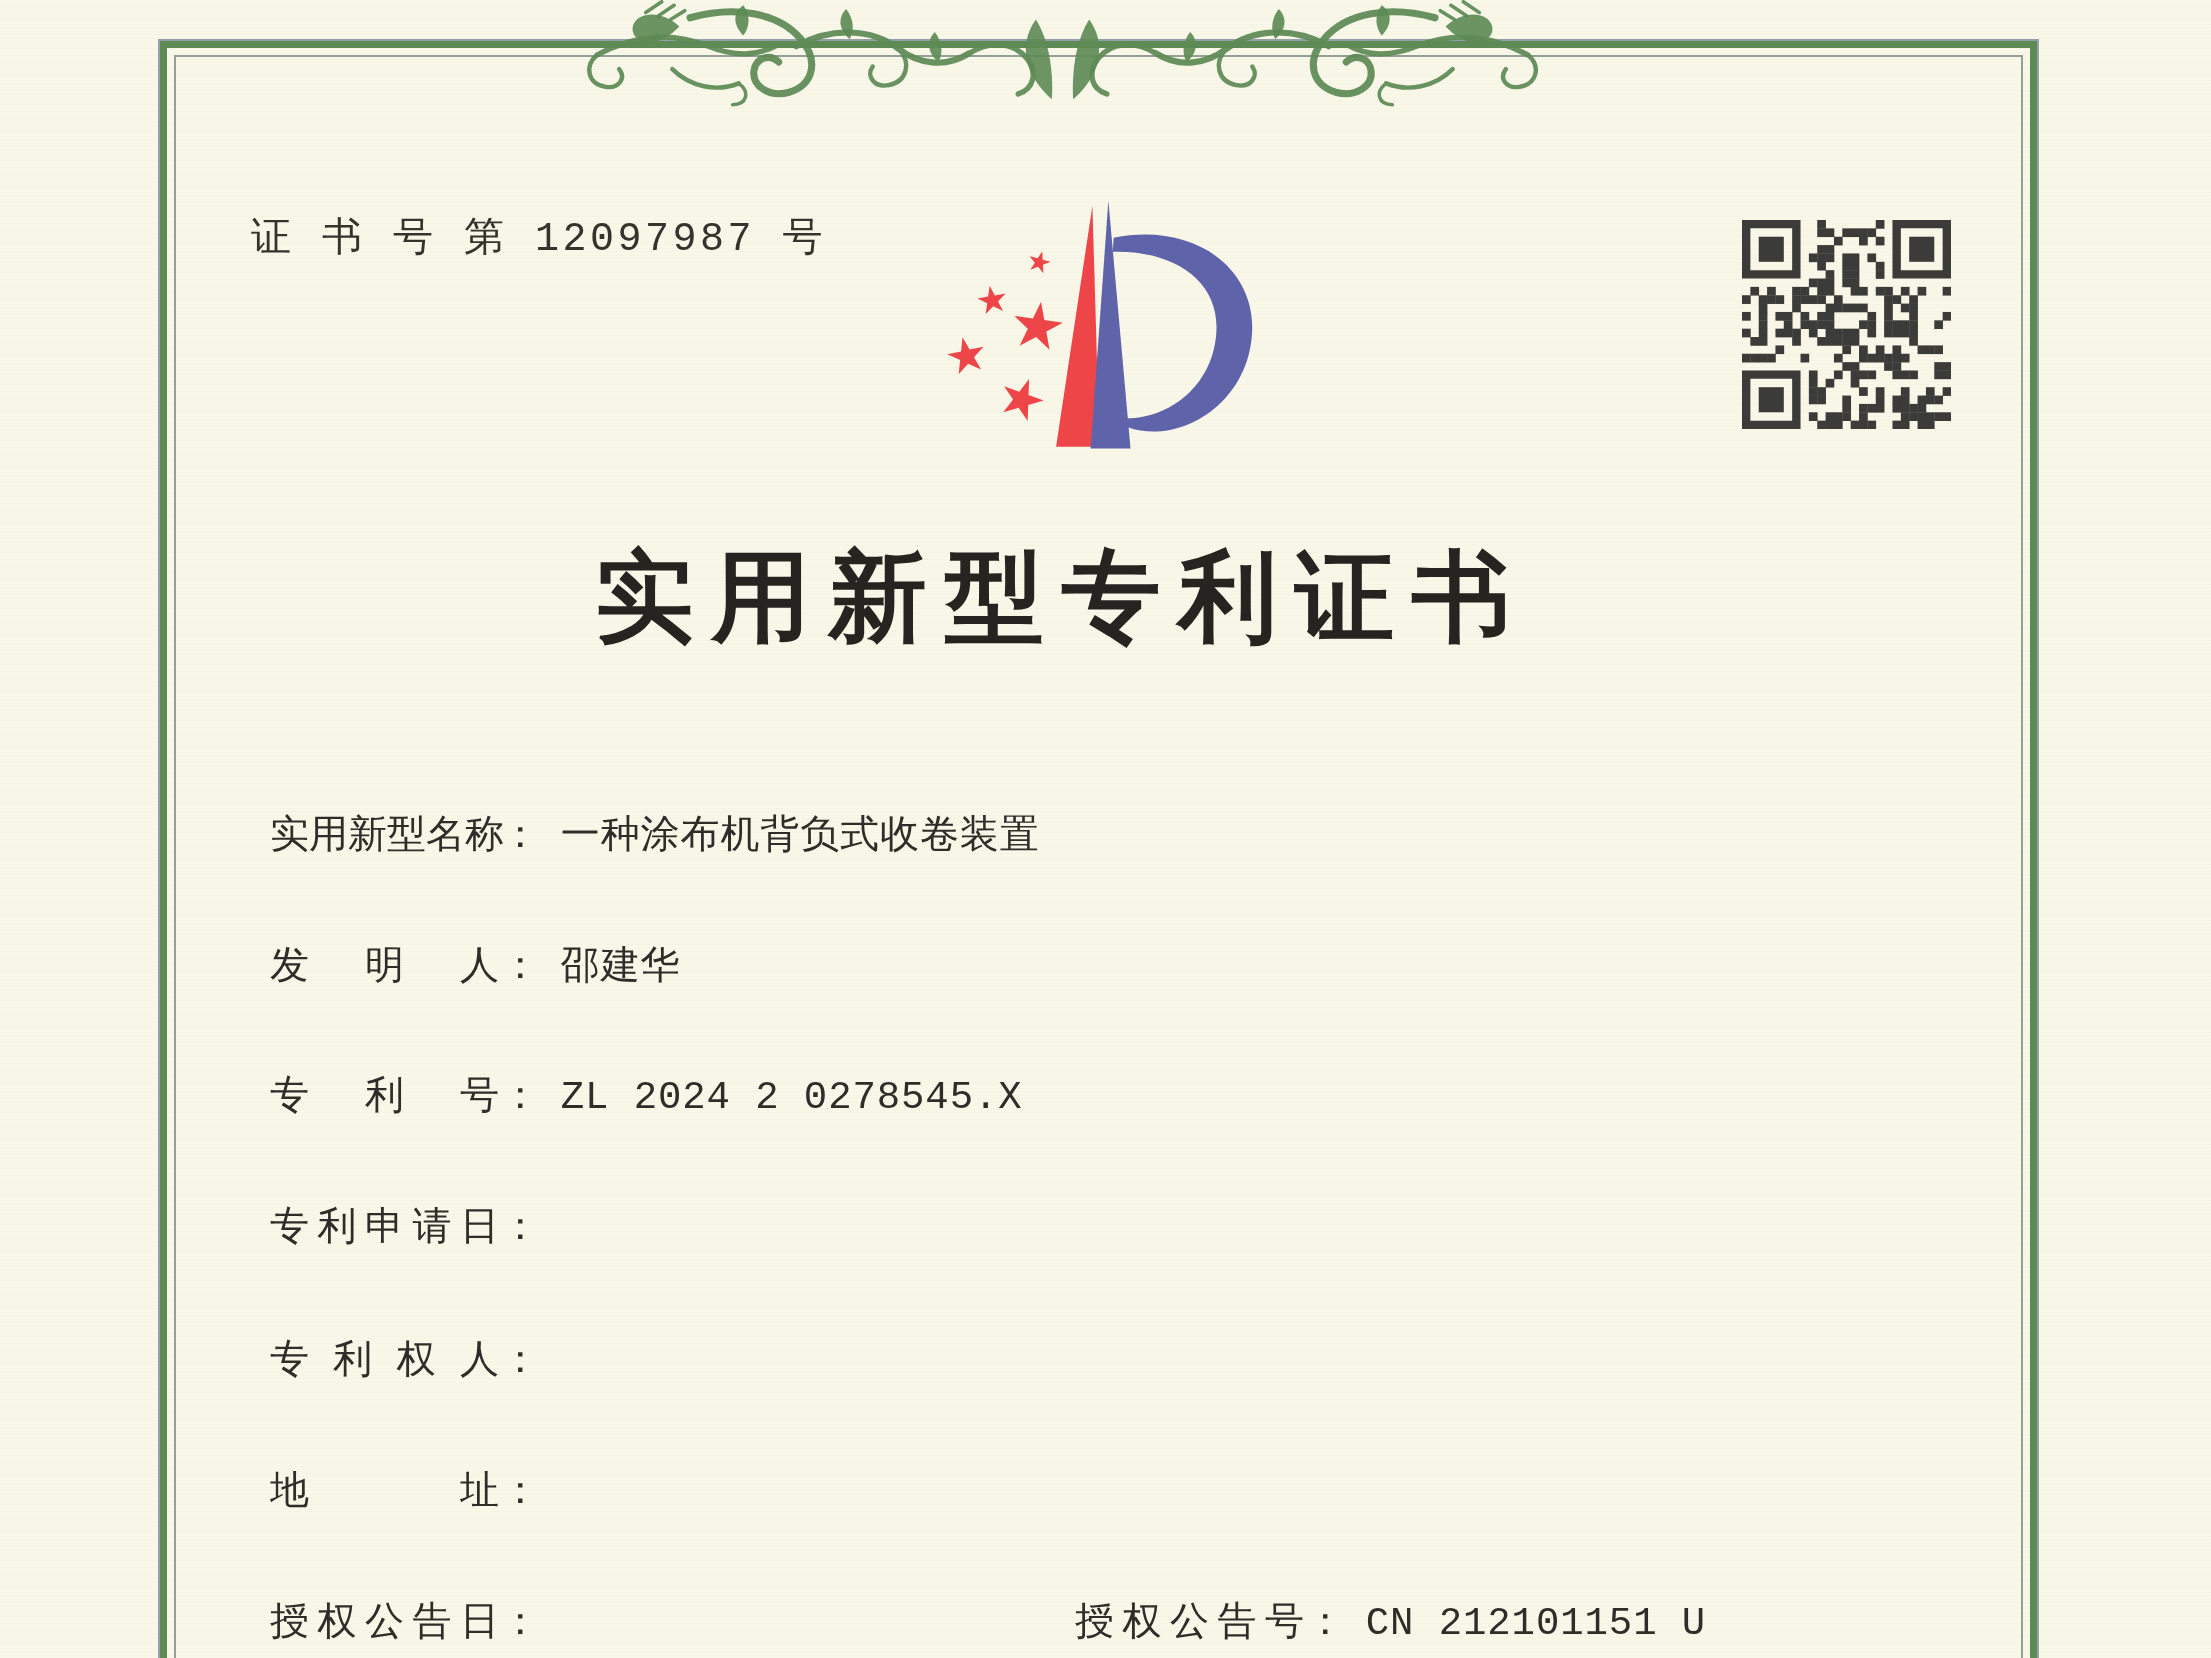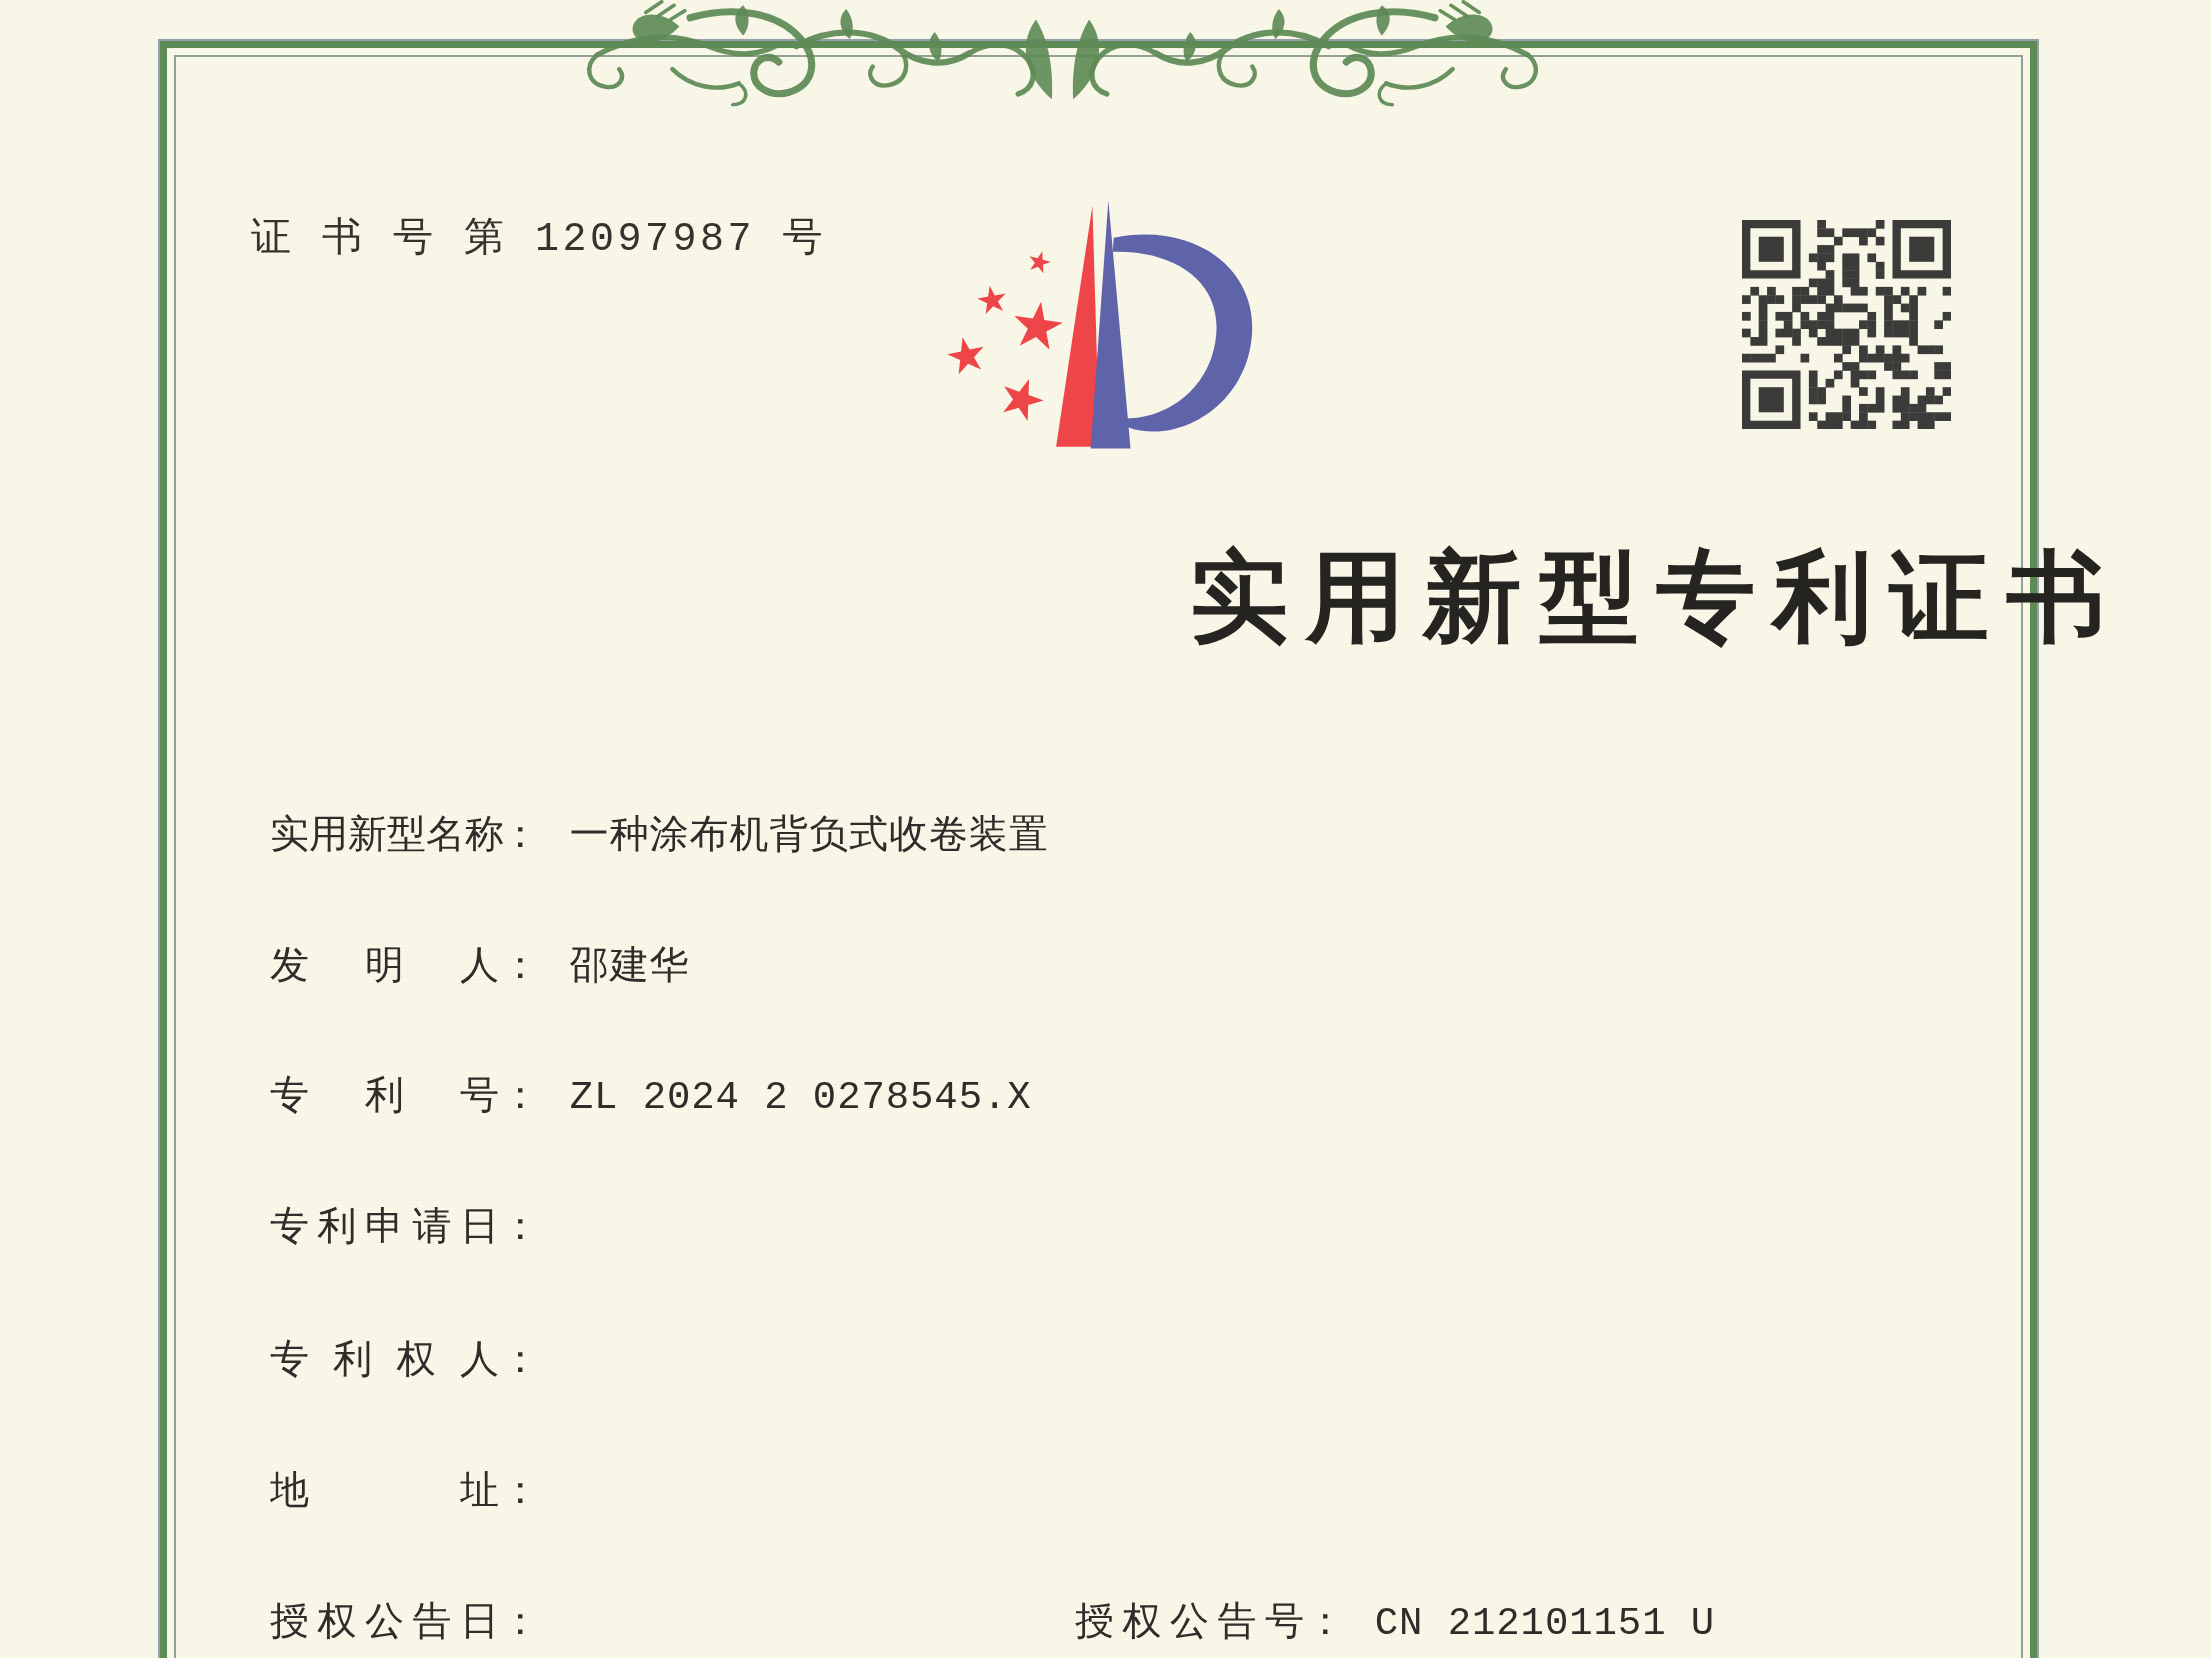--- a/index.html
+++ b/index.html
@@ -26,32 +26,32 @@
   .cert-no {
     position:absolute; left:251px; top:209px;
     font-size:40px; letter-spacing:3.5px; color:#35332d; white-space:nowrap;
   }
   .logo { position:absolute; left:940px; top:195px; width:319px; height:259px; }
   .qr { position:absolute; left:1742px; top:220px; width:209px; height:209px; }
   .qr svg { width:100%; height:100%; display:block; }
   
   .title {
     position:absolute; top:532px; left:0; width:2123px;
-    text-align:right; font-size:99px; font-weight:700;
+    text-align:center; font-size:99px; font-weight:700;
     letter-spacing:17.7px; color:#262420; white-space:nowrap;
   }
   
   .row {
     position:absolute; left:270px;
     font-size:39px; line-height:51px; color:#2f2d29; white-space:nowrap;
     display:flex; align-items:baseline;
   }
   .row .lbl { width:229px; display:inline-flex; justify-content:space-between; }
   .row .colon { margin-left:1.8px; }
-  .row .val { margin-left:30px; letter-spacing:0.9px; }
+  .row .val { margin-left:21px; letter-spacing:0.9px; }
   .grant-no { left:1075px; }
 </style>
 </head>
 <body>
 
 <div class="page">
 
   <div class="frame">
     <div class="line-outer"></div>
     <div class="line-green"></div>

